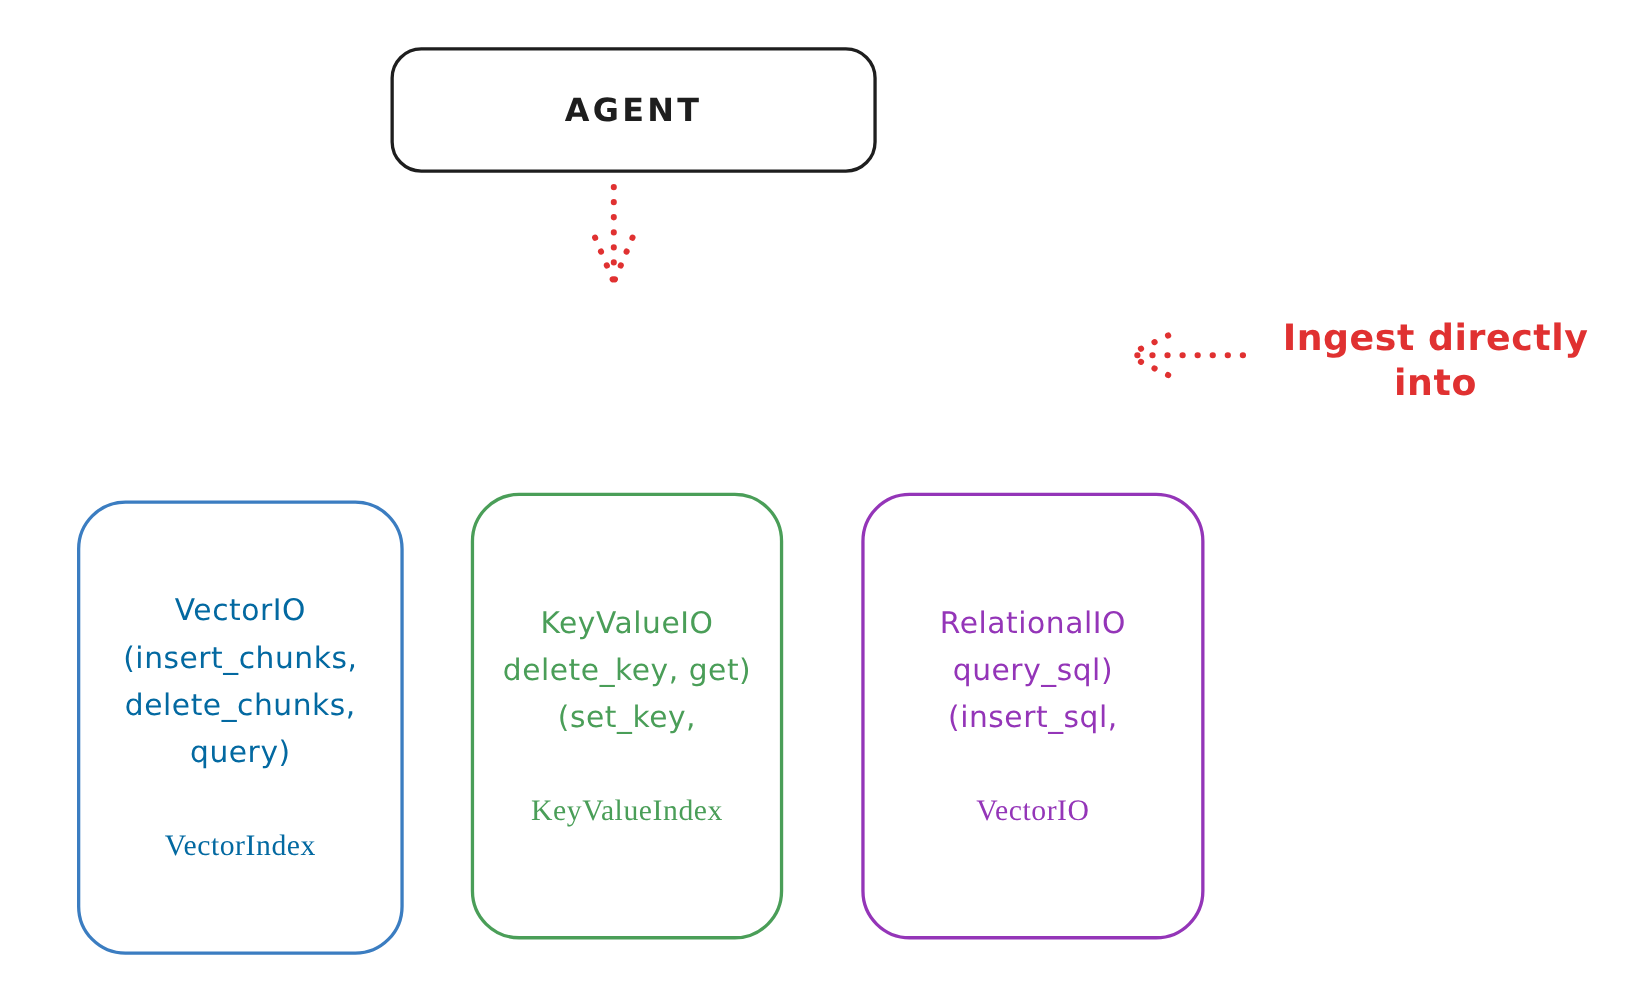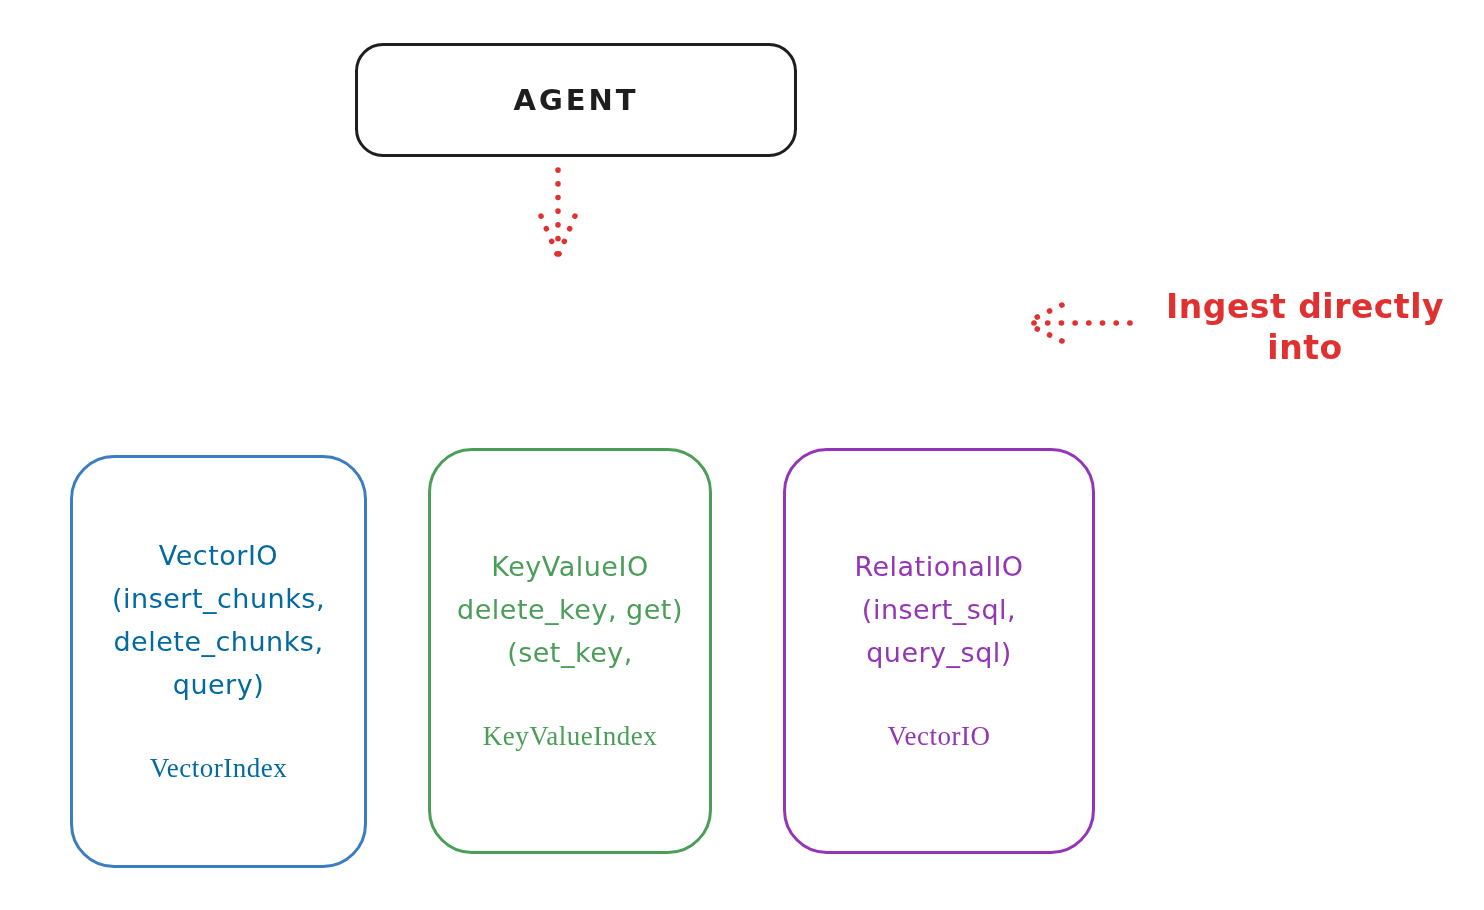--- a/index.html
+++ b/index.html
@@ -127,19 +127,19 @@
       <div>KeyValueIO</div>
       <div>delete_key, get)</div>
       <div>(set_key,</div>
       <div class="index-label">KeyValueIndex</div>
     </div>
   </div>
 
   <div class="node store-box purple relational-box">
     <div class="store-text">
       <div>RelationalIO</div>
+      <div>query_sql)</div>
       <div>(insert_sql,</div>
-      <div>query_sql)</div>
       <div class="index-label">VectorIO</div>
     </div>
   </div>
 
 </div>
 
 </body></html>

